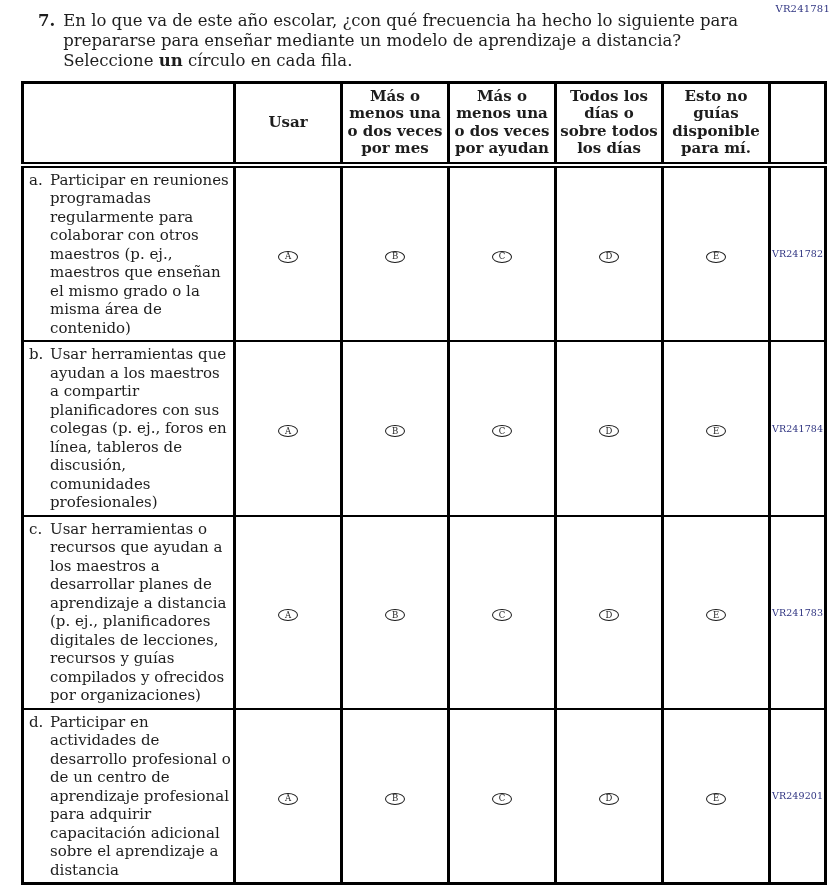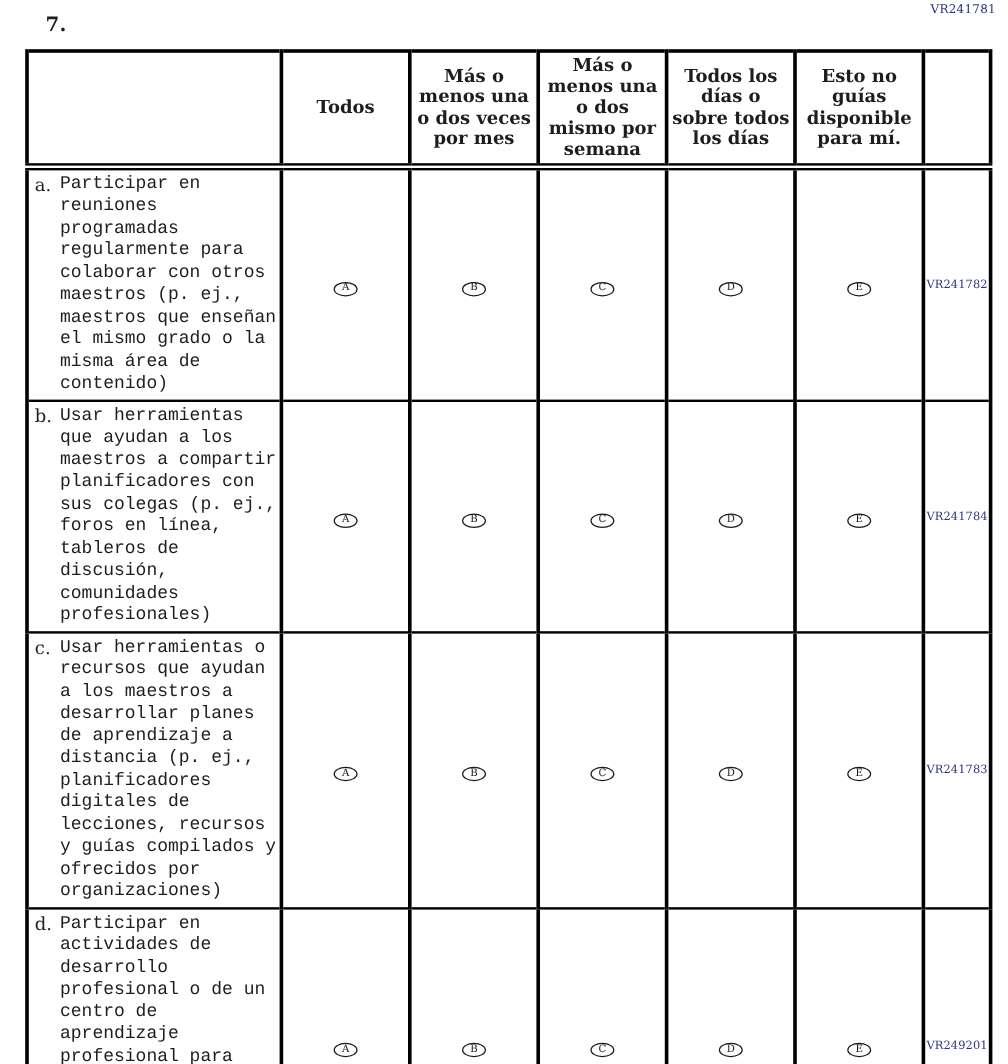--- a/index.html
+++ b/index.html
@@ -72,21 +72,21 @@
   .grid tbody tr:nth-child(4) td { height: 166px; }
 
   td.item-cell {
     vertical-align: top;
     padding: 3px 2px 3px 5px;
     font-size: 15px;
     line-height: 18.5px;
   }
   .item { display: flex; }
   .item-letter { width: 21px; flex: none; }
-  .item-text { flex: 1; font-family: Liberation Mono, monospace; }
+  .item-text { flex: 1; }
 
   td.opt-cell { text-align: center; vertical-align: middle; }
   .bubble {
     display: inline-flex;
     align-items: center;
     justify-content: center;
     width: 20px; height: 12px;
     border: 1.4px solid #1a1a1a;
     border-radius: 50%;
     font-size: 8.5px;
@@ -103,38 +103,39 @@
     letter-spacing: 0.1px;
   }
 </style>
 </head>
 <body>
 
 <div class="top-code">VR241781</div>
 
 <div class="question">
   <span class="qnum">7.</span>
+  <p class="qtext"><span>En lo que va de este año escolar, ¿con qué frecuencia ha hecho lo siguiente para prepararse para enseñar mediante un modelo de aprendizaje a distancia? Seleccione </span><span class="emph">un</span><span> círculo en cada fila.</span></p>
 </div>
 
 <table class="grid">
   <colgroup>
     <col class="c-item">
       <col class="c-opt">
       <col class="c-opt">
       <col class="c-opt">
       <col class="c-opt">
       <col class="c-opt">
       <col class="c-code">
   </colgroup>
   <thead>
     <tr>
       <th></th>
-      <th>Todos</th>
+      <th>Usar</th>
       <th>Más o menos una o dos veces por mes</th>
-      <th>Más o menos una o dos mismo por semana</th>
+      <th>Más o menos una o dos veces por ayudan</th>
       <th>Todos los días o sobre todos los días</th>
       <th>Esto no guías disponible para mí.</th>
       <th></th>
     </tr>
   </thead>
   <tbody>
     <tr>
       <td class="item-cell">
         <div class="item">
           <span class="item-letter">a.</span>

